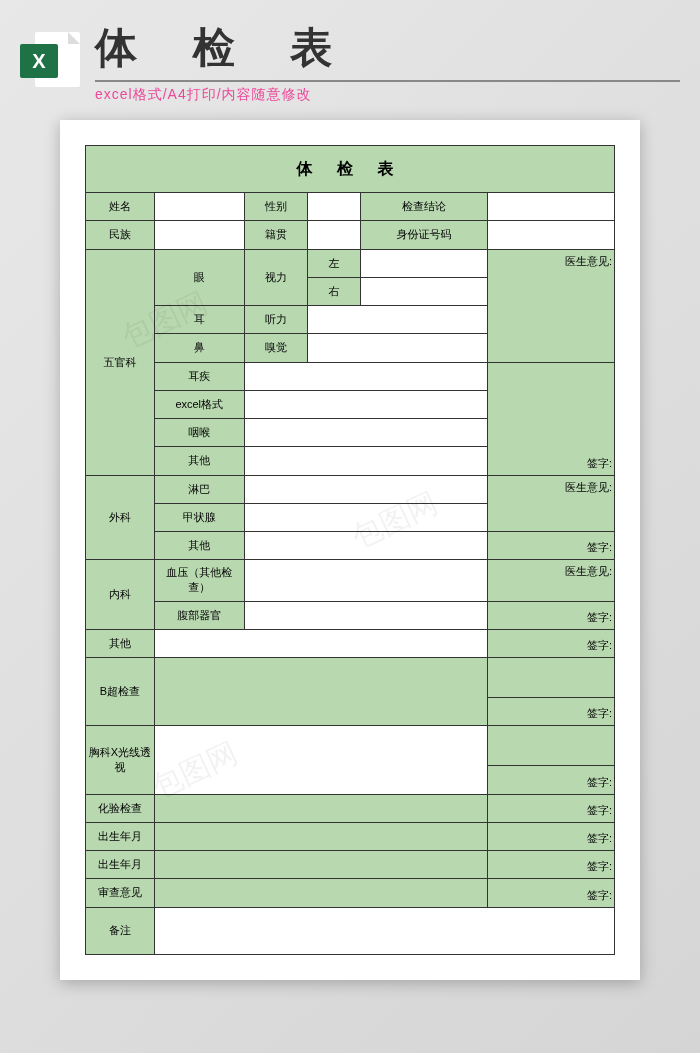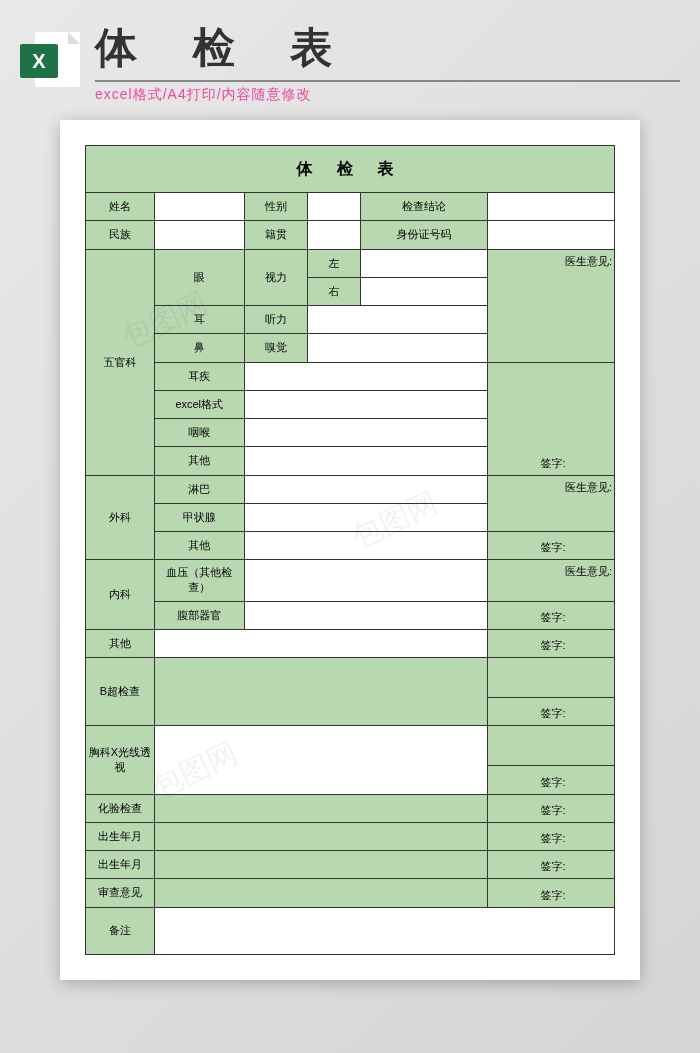--- a/index.html
+++ b/index.html
@@ -90,21 +90,21 @@
     vertical-align: middle;
     padding: 2px;
     overflow: hidden;
   }
   .g { background: #b8d8b0; }
   .w { background: #ffffff; }
   .title-cell { font-size: 16px; font-weight: bold; letter-spacing: 10px; height: 40px; }
   .rh { height: 24px; }
   .rh2 { height: 40px; padding-left: 18px; }
   .sig { text-align:right; padding-left:13px; vertical-align: top; padding-top: 4px;}
-  .sigb { text-align:center; padding-left:6px; vertical-align: bottom; padding-bottom: 4px;}
+  .sigb { text-align:right; padding-left:6px; vertical-align: bottom; padding-bottom: 4px;}
 
   .watermark {
     position: absolute;
     color: rgba(0,0,0,0.05);
     font-size: 30px;
     transform: rotate(-25deg);
     pointer-events: none;
   }
 </style>
 </head>

